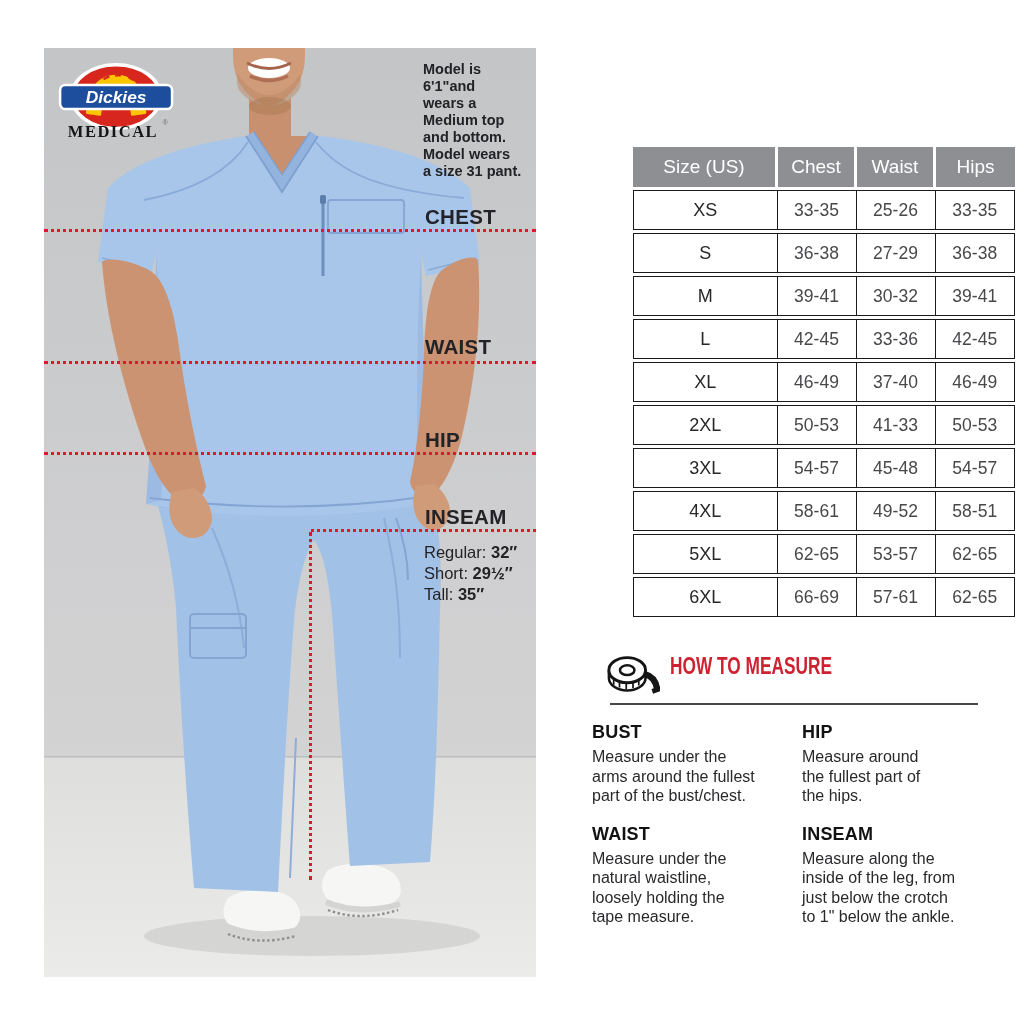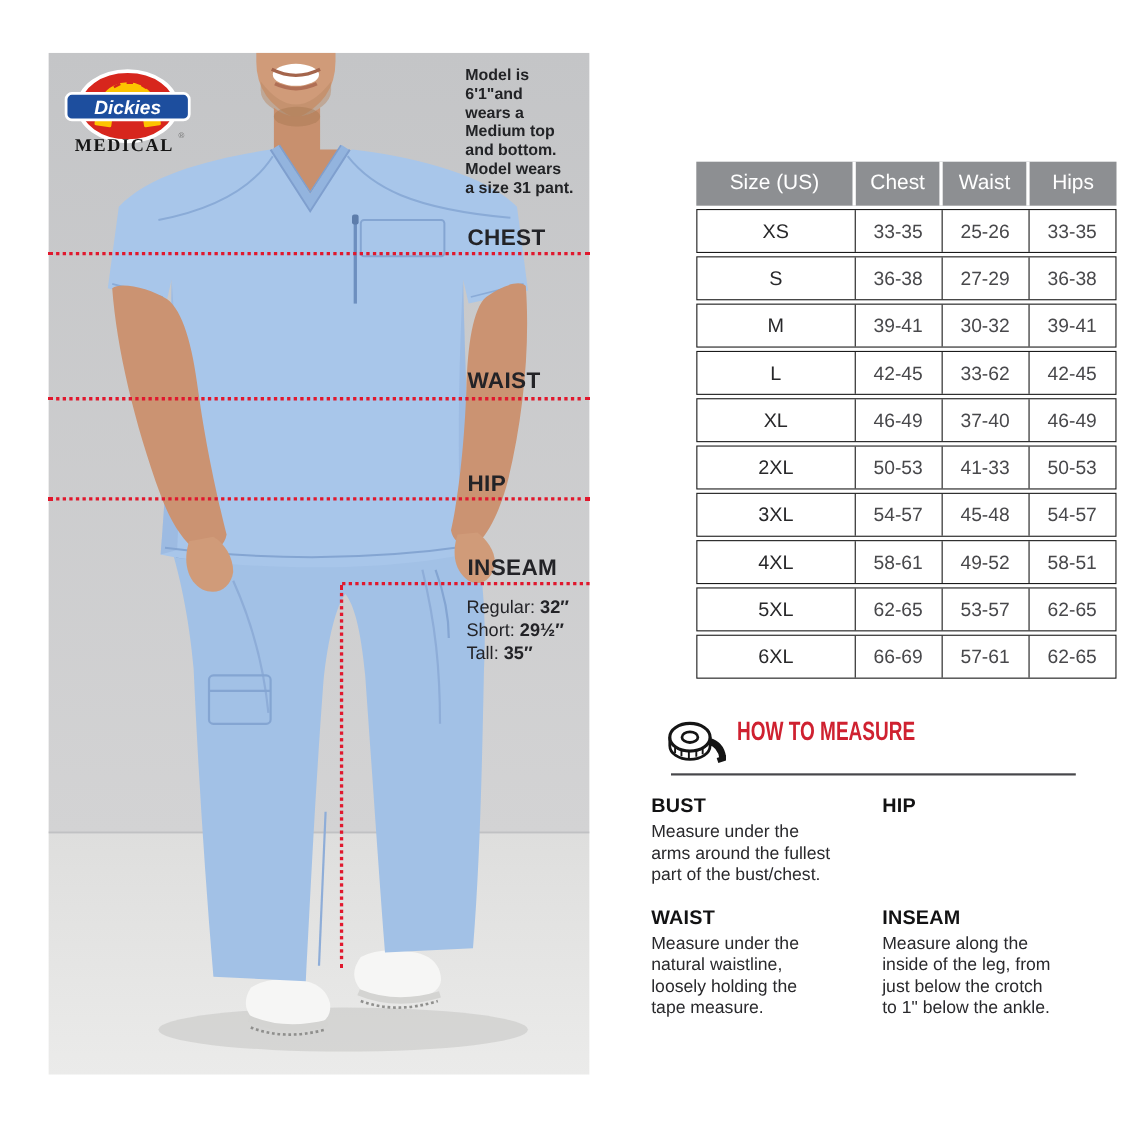--- a/index.html
+++ b/index.html
@@ -196,21 +196,21 @@
         </div>
         <div class="tr">
           <div class="td size">M</div>
           <div class="td">39-41</div>
           <div class="td">30-32</div>
           <div class="td">39-41</div>
         </div>
         <div class="tr">
           <div class="td size">L</div>
           <div class="td">42-45</div>
-          <div class="td">33-62</div>
+          <div class="td">33-36</div>
           <div class="td">42-45</div>
         </div>
         <div class="tr">
           <div class="td size">XL</div>
           <div class="td">46-49</div>
           <div class="td">37-40</div>
           <div class="td">46-49</div>
         </div>
         <div class="tr">
           <div class="td size">2XL</div>
@@ -268,20 +268,23 @@
       </div>
       <div class="ms">
         <h3>WAIST</h3>
         <p>Measure under the
 natural waistline,
 loosely holding the
 tape measure.</p>
       </div>
       <div class="ms">
         <h3>HIP</h3>
+        <p>Measure around
+the fullest part of
+the hips.</p>
       </div>
       <div class="ms">
         <h3>INSEAM</h3>
         <p>Measure along the
 inside of the leg, from
 just below the crotch
 to 1" below the ankle.</p>
       </div>
     </div>
 </div>

